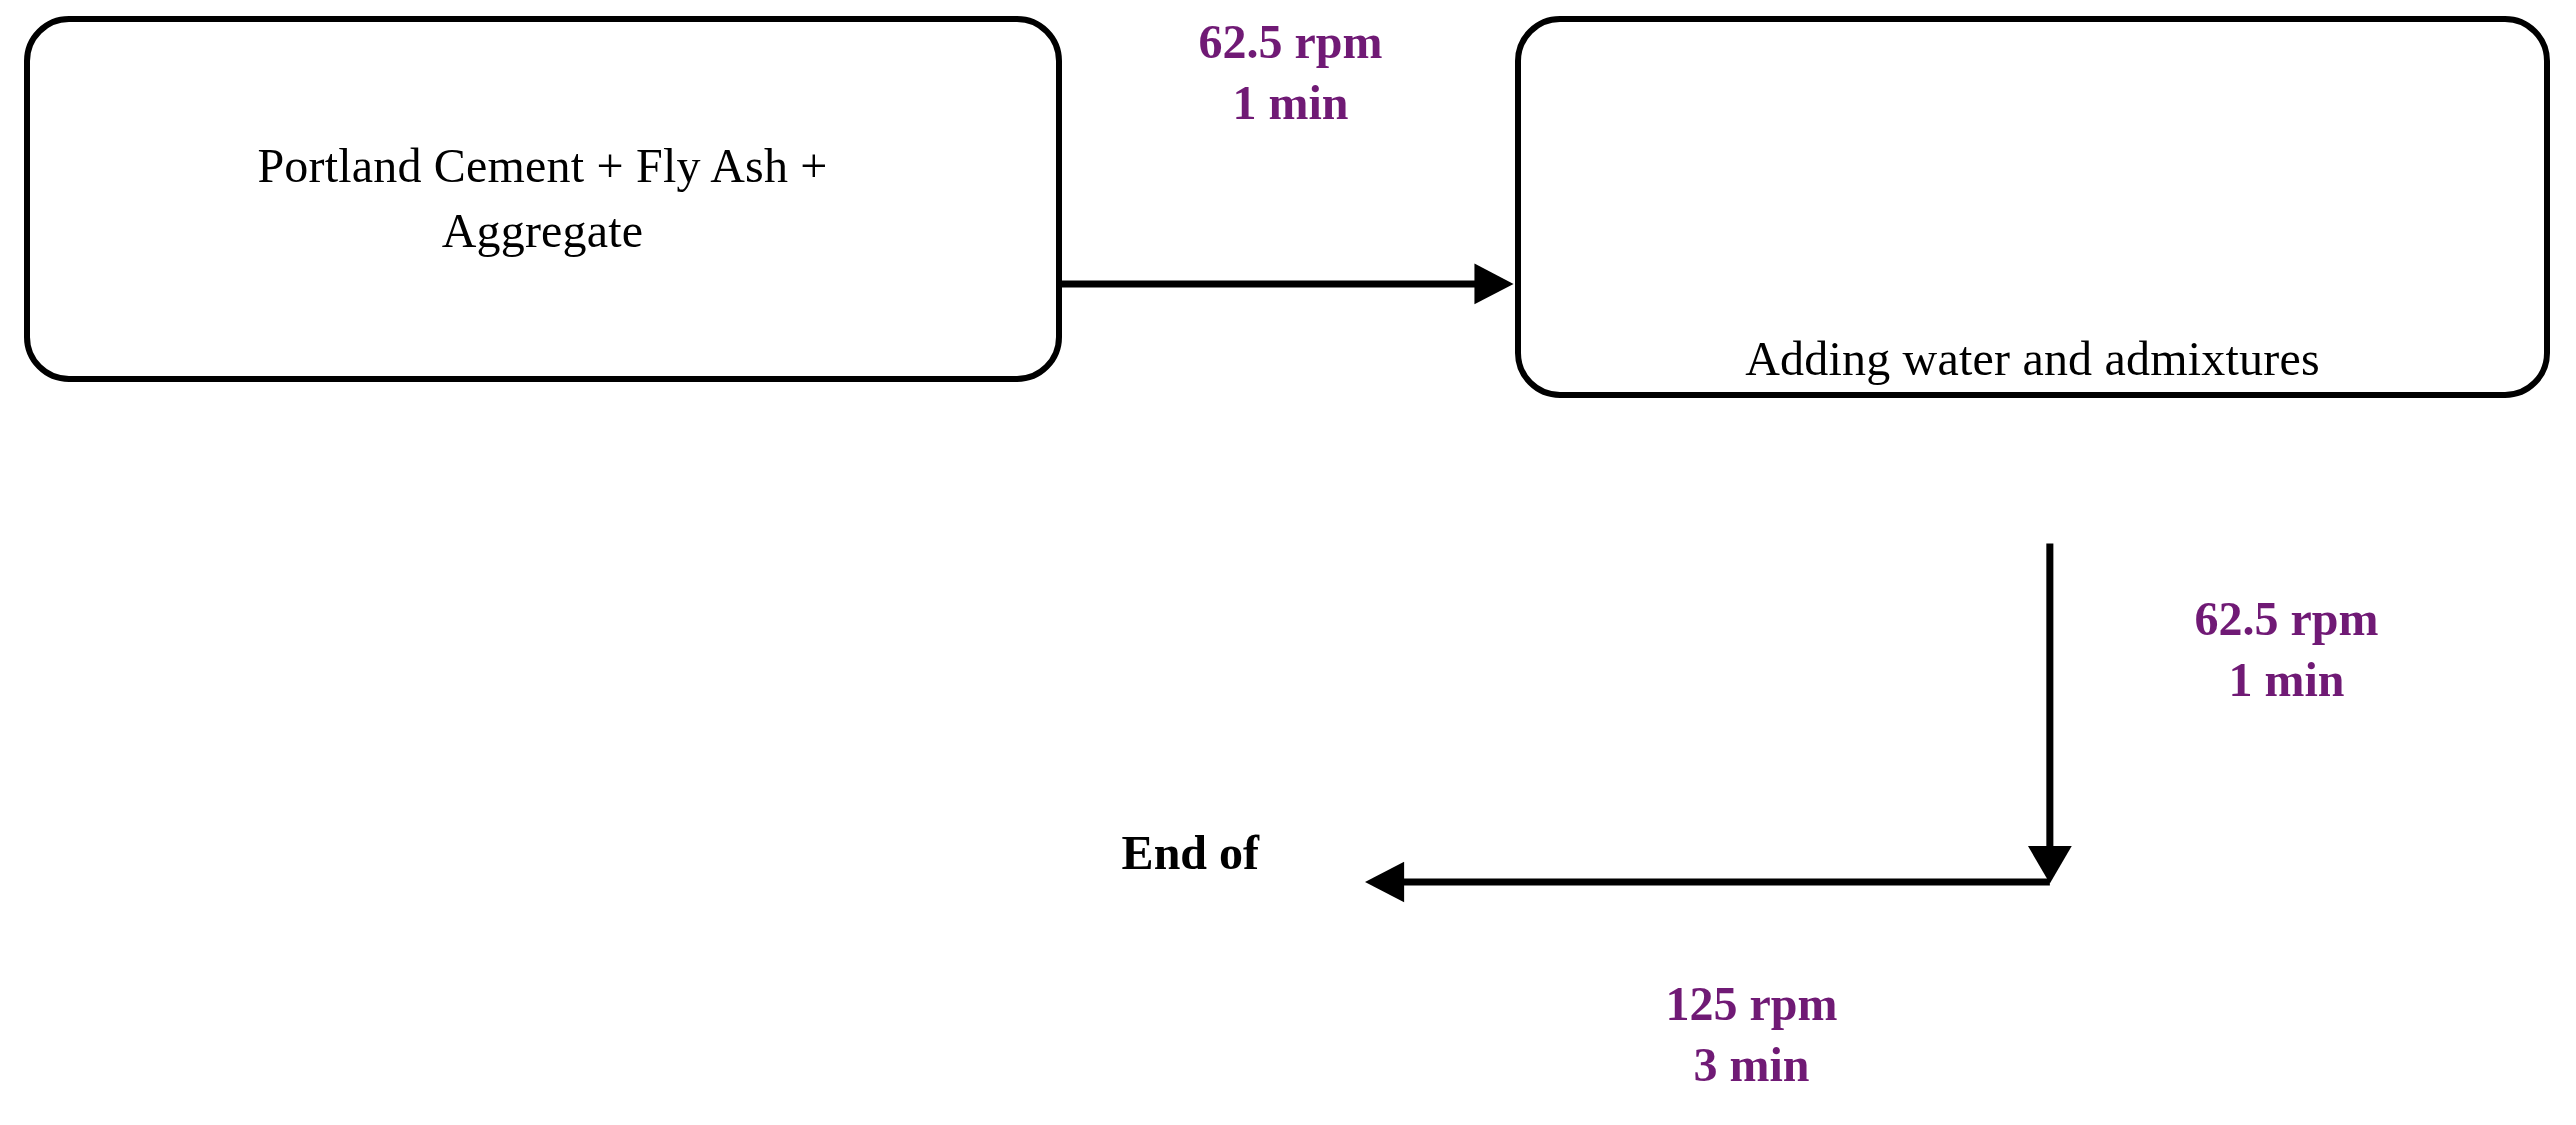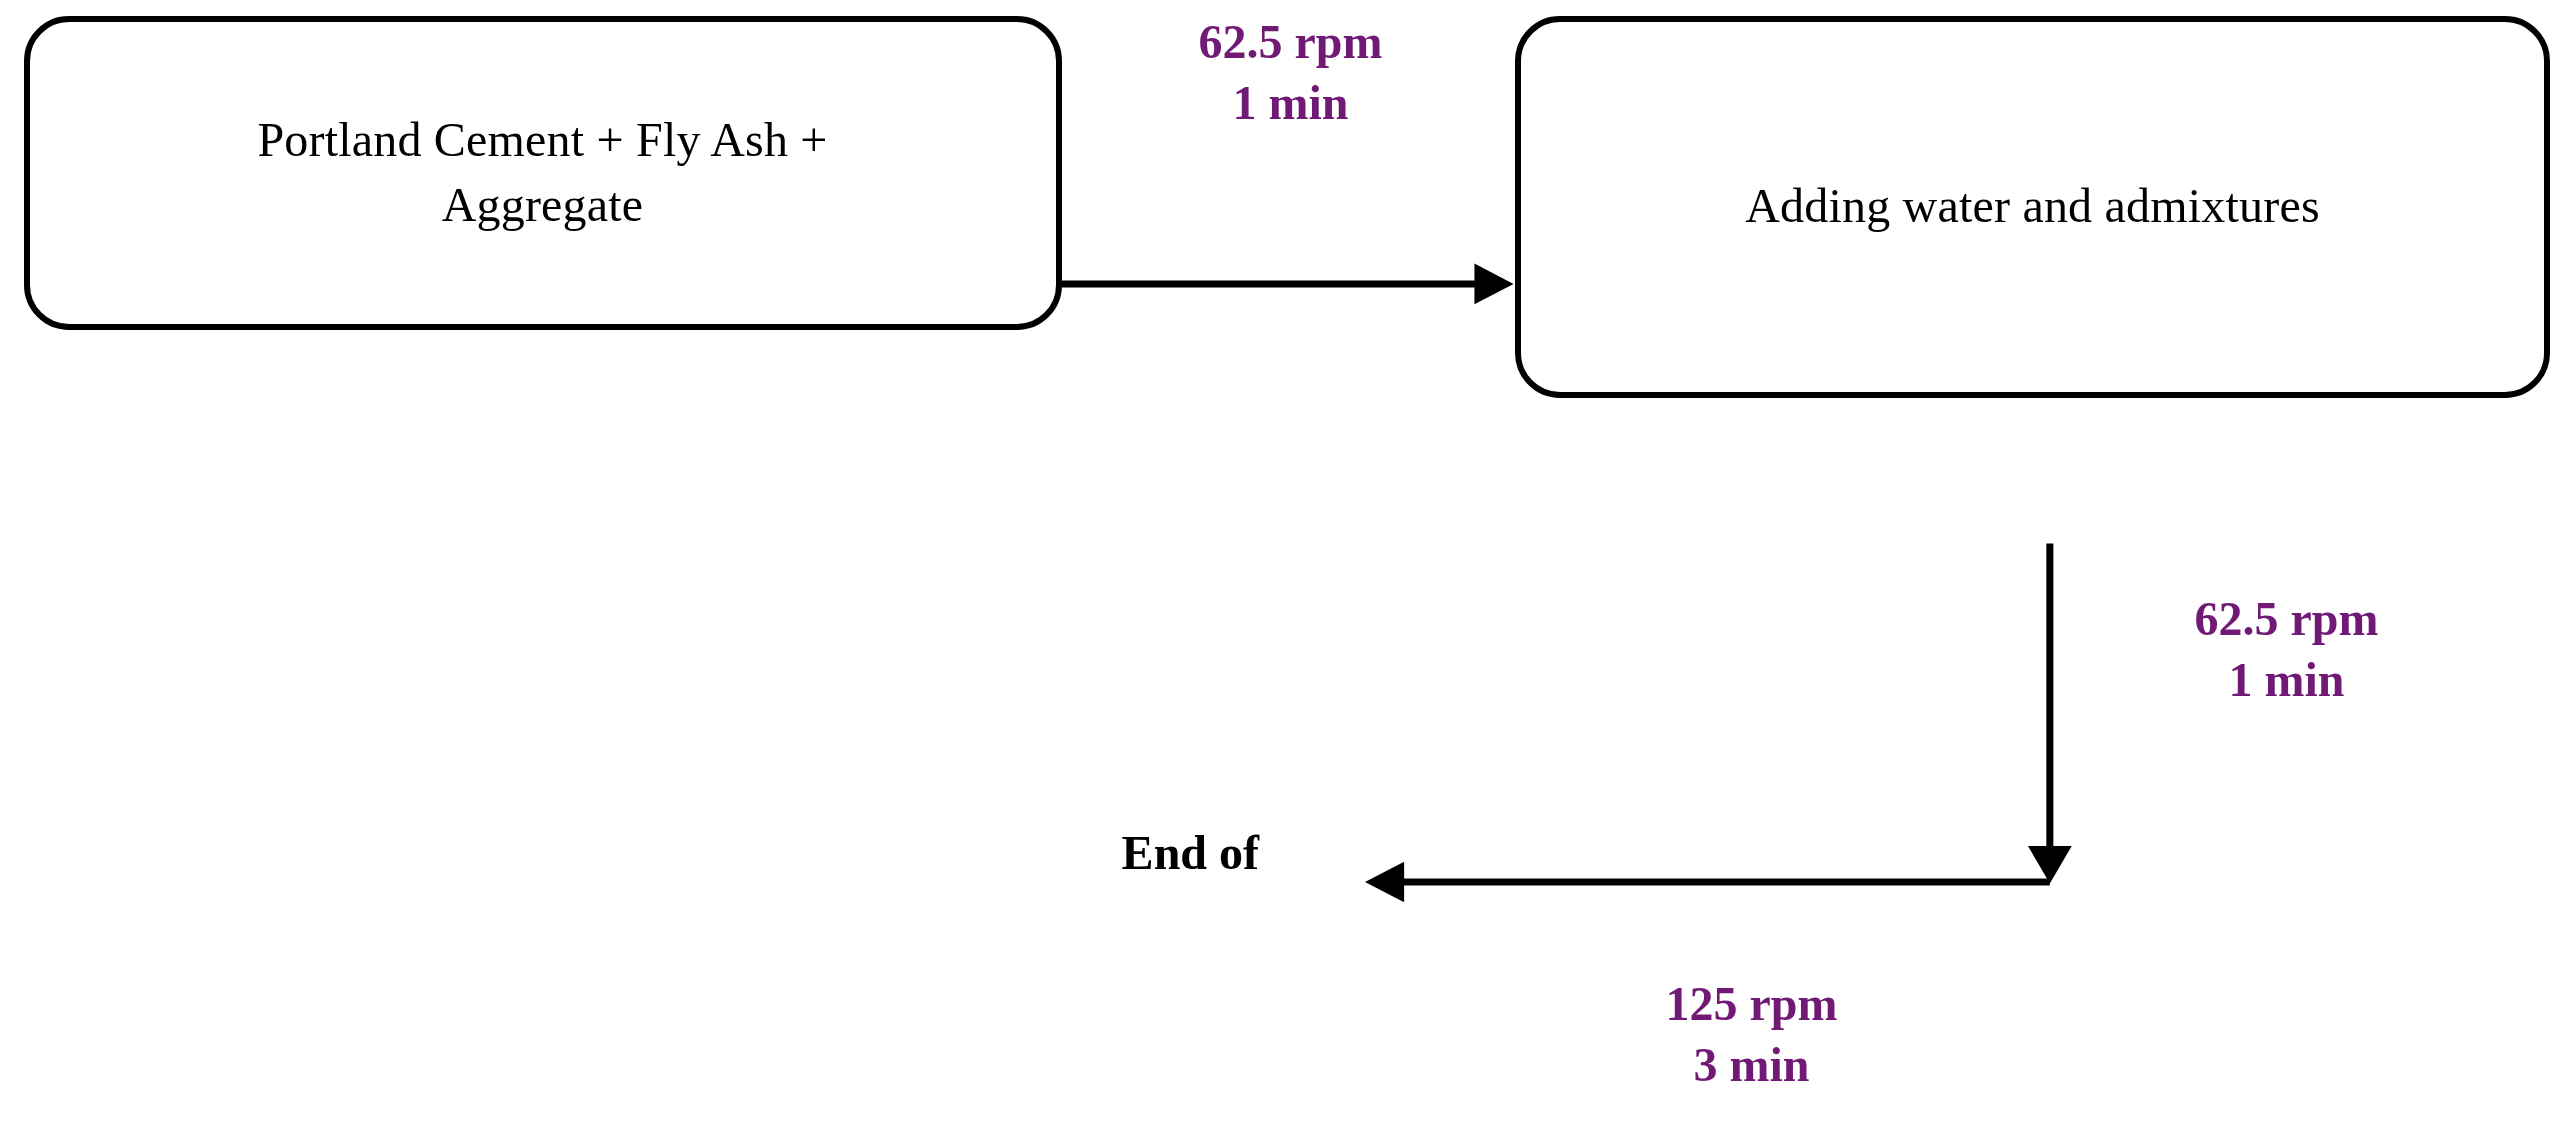--- a/index.html
+++ b/index.html
@@ -39,31 +39,32 @@
     line-height: 1.35;
     letter-spacing: 0.2px;
     padding: 0 47px;
     color: #000000;
   }
 
   #box-materials {
     left: 23.5px;
     top: 15.6px;
     width: 1038px;
-    height: 314px;
+    height: 366px;
   }
   #box-materials .box-label {
     max-width: 625px;
   }
 
   #box-water {
     left: 1515px;
     top: 15.6px;
     width: 1035px;
     height: 382px;
+    align-items: flex-end;
   }
   #box-water .box-label {
     max-width: 923px;
   }
 
   
   #connectors {
     position: absolute;
     left: 0;
     top: 0;

